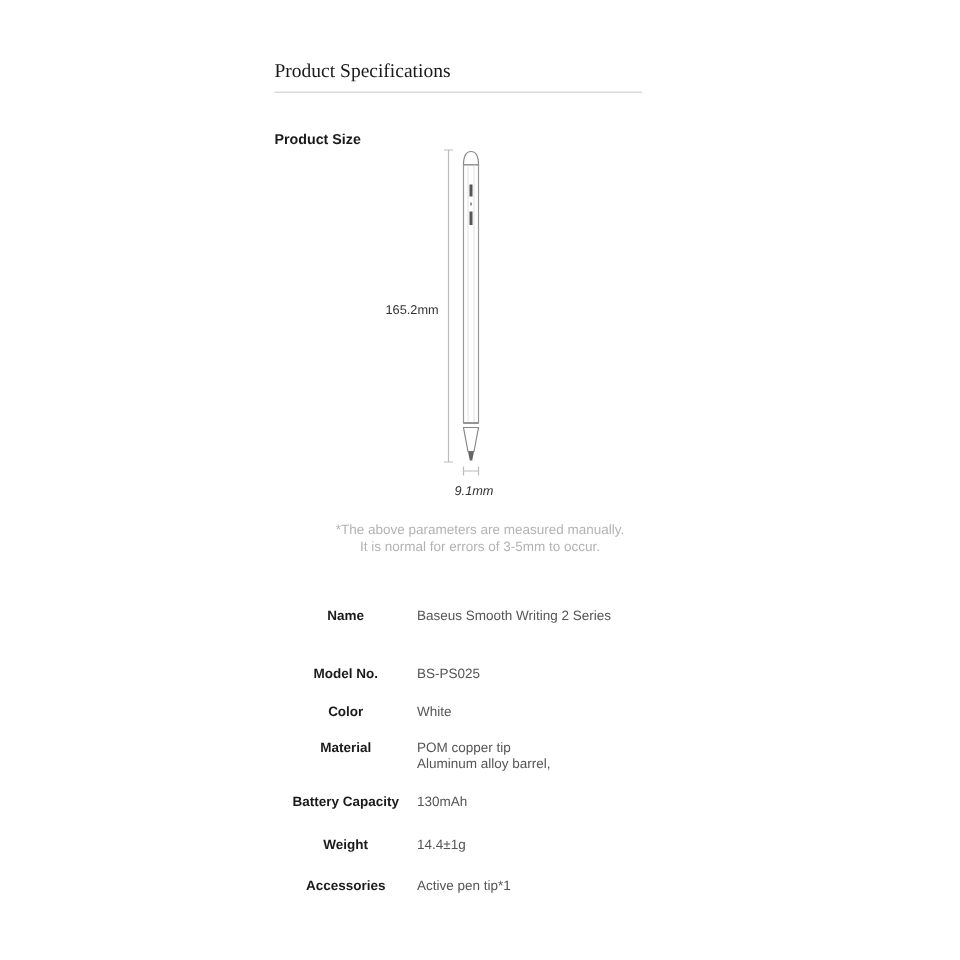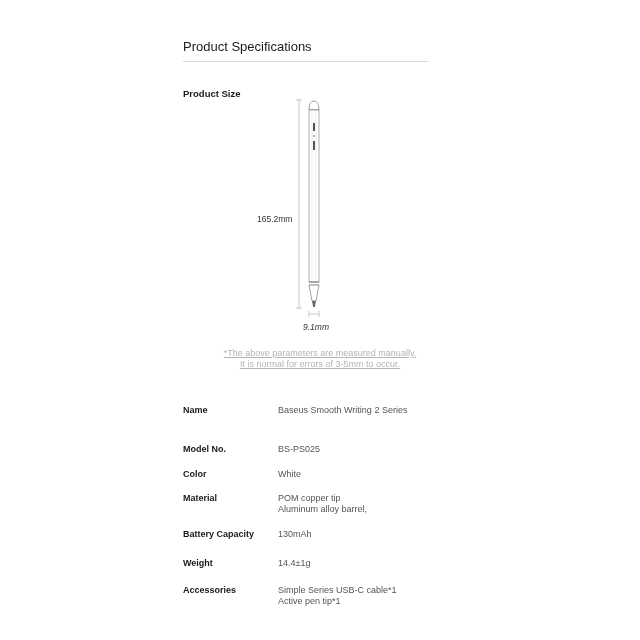--- a/index.html
+++ b/index.html
@@ -6,50 +6,50 @@
     body {
       width: 640px; height: 640px;
       background: #ffffff;
       font-family: "Liberation Sans", "DejaVu Sans", sans-serif;
       color: #222;
       position: relative;
       overflow: hidden;
     }
     .title {
       position: absolute; left: 183px; top: 39px;
-      font-size: 13px; color: #1a1a1a;
+      font-size: 13px; color: #1a1a1a; font-family: Liberation Serif, serif;
     }
     .title-rule {
       position: absolute; left: 183px; top: 61px;
       width: 245px; height: 1px; background: #d9d9d9;
     }
     .section-label {
       position: absolute; left: 183px; top: 88px;
       font-size: 9.5px; font-weight: bold; color: #1a1a1a; text-align: center;
     }
     .dim-height {
-      position: absolute; left: 257px; top: 214px;
+      position: absolute; left: 257px; top: 201px;
       font-size: 8.5px; color: #333;
     }
     .dim-width {
       position: absolute; left: 303px; top: 322px;
       font-size: 8.5px; color: #333; font-style: italic;
     }
     .stylus-svg { position: absolute; left: 290px; top: 98px; }
     .note {
       position: absolute; left: 205px; top: 348px; width: 230px;
-      font-size: 9px; color: #b3b3b3; text-align: center; line-height: 11px; text-decoration: underline;
+      font-size: 9px; color: #b3b3b3; text-align: center; line-height: 11px;
     }
     .spec-row {
       position: absolute; left: 183px; width: 260px;
       font-size: 9px; line-height: 11px;
     }
     .spec-key {
       position: absolute; left: 0; top: 0; width: 95px;
-      font-weight: bold; color: #1a1a1a;
+      font-weight: bold; color: #1a1a1a; text-align: center;
     }
     .spec-val {
       position: absolute; left: 95px; top: 0; width: 170px;
       color: #555;
     }
     .spec-val div { white-space: nowrap; }
   </style>
 </head>
 <body>
 
@@ -134,16 +134,15 @@
 <div class="spec-row" style="top:558px;">
   <div class="spec-key">Weight</div>
   <div class="spec-val">
     <div>14.4±1g</div>
   </div>
 </div>
 
 <div class="spec-row" style="top:585px;">
   <div class="spec-key">Accessories</div>
   <div class="spec-val">
-    <div>Simple Series USB-C cable*1</div>
     <div>Active pen tip*1</div>
   </div>
 </div>
 
 </body></html>

